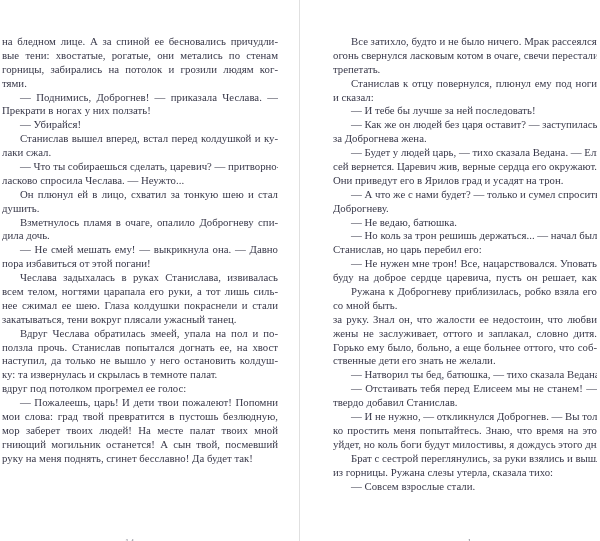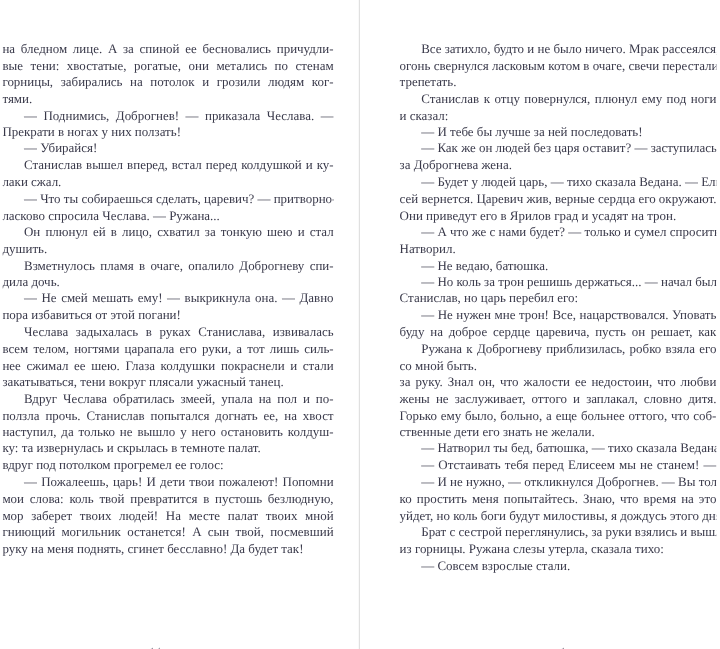--- a/index.html
+++ b/index.html
@@ -68,38 +68,38 @@
         <div class="line">на бледном лице. А за спиной ее бесновались причудли-</div>
         <div class="line">вые тени: хвостатые, рогатые, они метались по стенам</div>
         <div class="line">горницы, забирались на потолок и грозили людям ког-</div>
         <div class="line end">тями.</div>
         <div class="line indent">— Поднимись, Доброгнев! — приказала Чеслава. —</div>
         <div class="line end">Прекрати в ногах у них ползать!</div>
         <div class="line indent end">— Убирайся!</div>
         <div class="line indent">Станислав вышел вперед, встал перед колдушкой и ку-</div>
         <div class="line end">лаки сжал.</div>
         <div class="line indent">— Что ты собираешься сделать, царевич? — притворно-</div>
-        <div class="line end">ласково спросила Чеслава. — Ружана...</div>
+        <div class="line end">ласково спросила Чеслава. — Неужто...</div>
         <div class="line indent">Он плюнул ей в лицо, схватил за тонкую шею и стал</div>
         <div class="line end">душить.</div>
         <div class="line indent">Взметнулось пламя в очаге, опалило Доброгневу спи-</div>
         <div class="line end">дила дочь.</div>
         <div class="line indent">— Не смей мешать ему! — выкрикнула она. — Давно</div>
         <div class="line end">пора избавиться от этой погани!</div>
         <div class="line indent">Чеслава задыхалась в руках Станислава, извивалась</div>
         <div class="line">всем телом, ногтями царапала его руки, а тот лишь силь-</div>
         <div class="line">нее сжимал ее шею. Глаза колдушки покраснели и стали</div>
         <div class="line end">закатываться, тени вокруг плясали ужасный танец.</div>
         <div class="line indent">Вдруг Чеслава обратилась змеей, упала на пол и по-</div>
         <div class="line">ползла прочь. Станислав попытался догнать ее, на хвост</div>
         <div class="line">наступил, да только не вышло у него остановить колдуш-</div>
         <div class="line end">ку: та извернулась и скрылась в темноте палат.</div>
         <div class="line end">вдруг под потолком прогремел ее голос:</div>
         <div class="line indent">— Пожалеешь, царь! И дети твои пожалеют! Попомни</div>
-        <div class="line">мои слова: коль твой превратится в пустошь безлюдную,</div>
+        <div class="line">мои слова: град твой превратится в пустошь безлюдную,</div>
         <div class="line">мор заберет твоих людей! На месте палат твоих мной</div>
         <div class="line">гниющий могильник останется! А сын твой, посмевший</div>
         <div class="line end">руку на меня поднять, сгинет бесславно! Да будет так!</div>
       </div>
     <div class="page-number left">14</div>
   </section>
 
   <div class="divider"></div>
 
   <section>
@@ -109,34 +109,35 @@
         <div class="line end">трепетать.</div>
         <div class="line indent">Станислав к отцу повернулся, плюнул ему под ноги</div>
         <div class="line end">и сказал:</div>
         <div class="line indent end">— И тебе бы лучше за ней последовать!</div>
         <div class="line indent">— Как же он людей без царя оставит? — заступилась</div>
         <div class="line end">за Доброгнева жена.</div>
         <div class="line indent">— Будет у людей царь, — тихо сказала Ведана. — Ели-</div>
         <div class="line">сей вернется. Царевич жив, верные сердца его окружают.</div>
         <div class="line end">Они приведут его в Ярилов град и усадят на трон.</div>
         <div class="line indent">— А что же с нами будет? — только и сумел спросить</div>
-        <div class="line end">Натворил.</div>
+        <div class="line end">Доброгневу.</div>
         <div class="line indent end">— Не ведаю, батюшка.</div>
         <div class="line indent">— Но коль за трон решишь держаться... — начал было</div>
         <div class="line end">Станислав, но царь перебил его:</div>
         <div class="line indent">— Не нужен мне трон! Все, нацарствовался. Уповать</div>
         <div class="line">буду на доброе сердце царевича, пусть он решает, как</div>
         <div class="line indent">Ружана к Доброгневу приблизилась, робко взяла его</div>
         <div class="line end">со мной быть.</div>
         <div class="line">за руку. Знал он, что жалости ее недостоин, что любви</div>
         <div class="line">жены не заслуживает, оттого и заплакал, словно дитя.</div>
         <div class="line">Горько ему было, больно, а еще больнее оттого, что соб-</div>
         <div class="line end">ственные дети его знать не желали.</div>
         <div class="line indent end">— Натворил ты бед, батюшка, — тихо сказала Ведана.</div>
         <div class="line indent">— Отстаивать тебя перед Елисеем мы не станем! —</div>
+        <div class="line end">твердо добавил Станислав.</div>
         <div class="line indent">— И не нужно, — откликнулся Доброгнев. — Вы толь-</div>
         <div class="line">ко простить меня попытайтесь. Знаю, что время на это</div>
         <div class="line end">уйдет, но коль боги будут милостивы, я дождусь этого дня.</div>
         <div class="line indent">Брат с сестрой переглянулись, за руки взялись и вышли</div>
         <div class="line end">из горницы. Ружана слезы утерла, сказала тихо:</div>
         <div class="line indent end">— Совсем взрослые стали.</div>
       </div>
     <div class="page-number right">1</div>
   </section>
 

